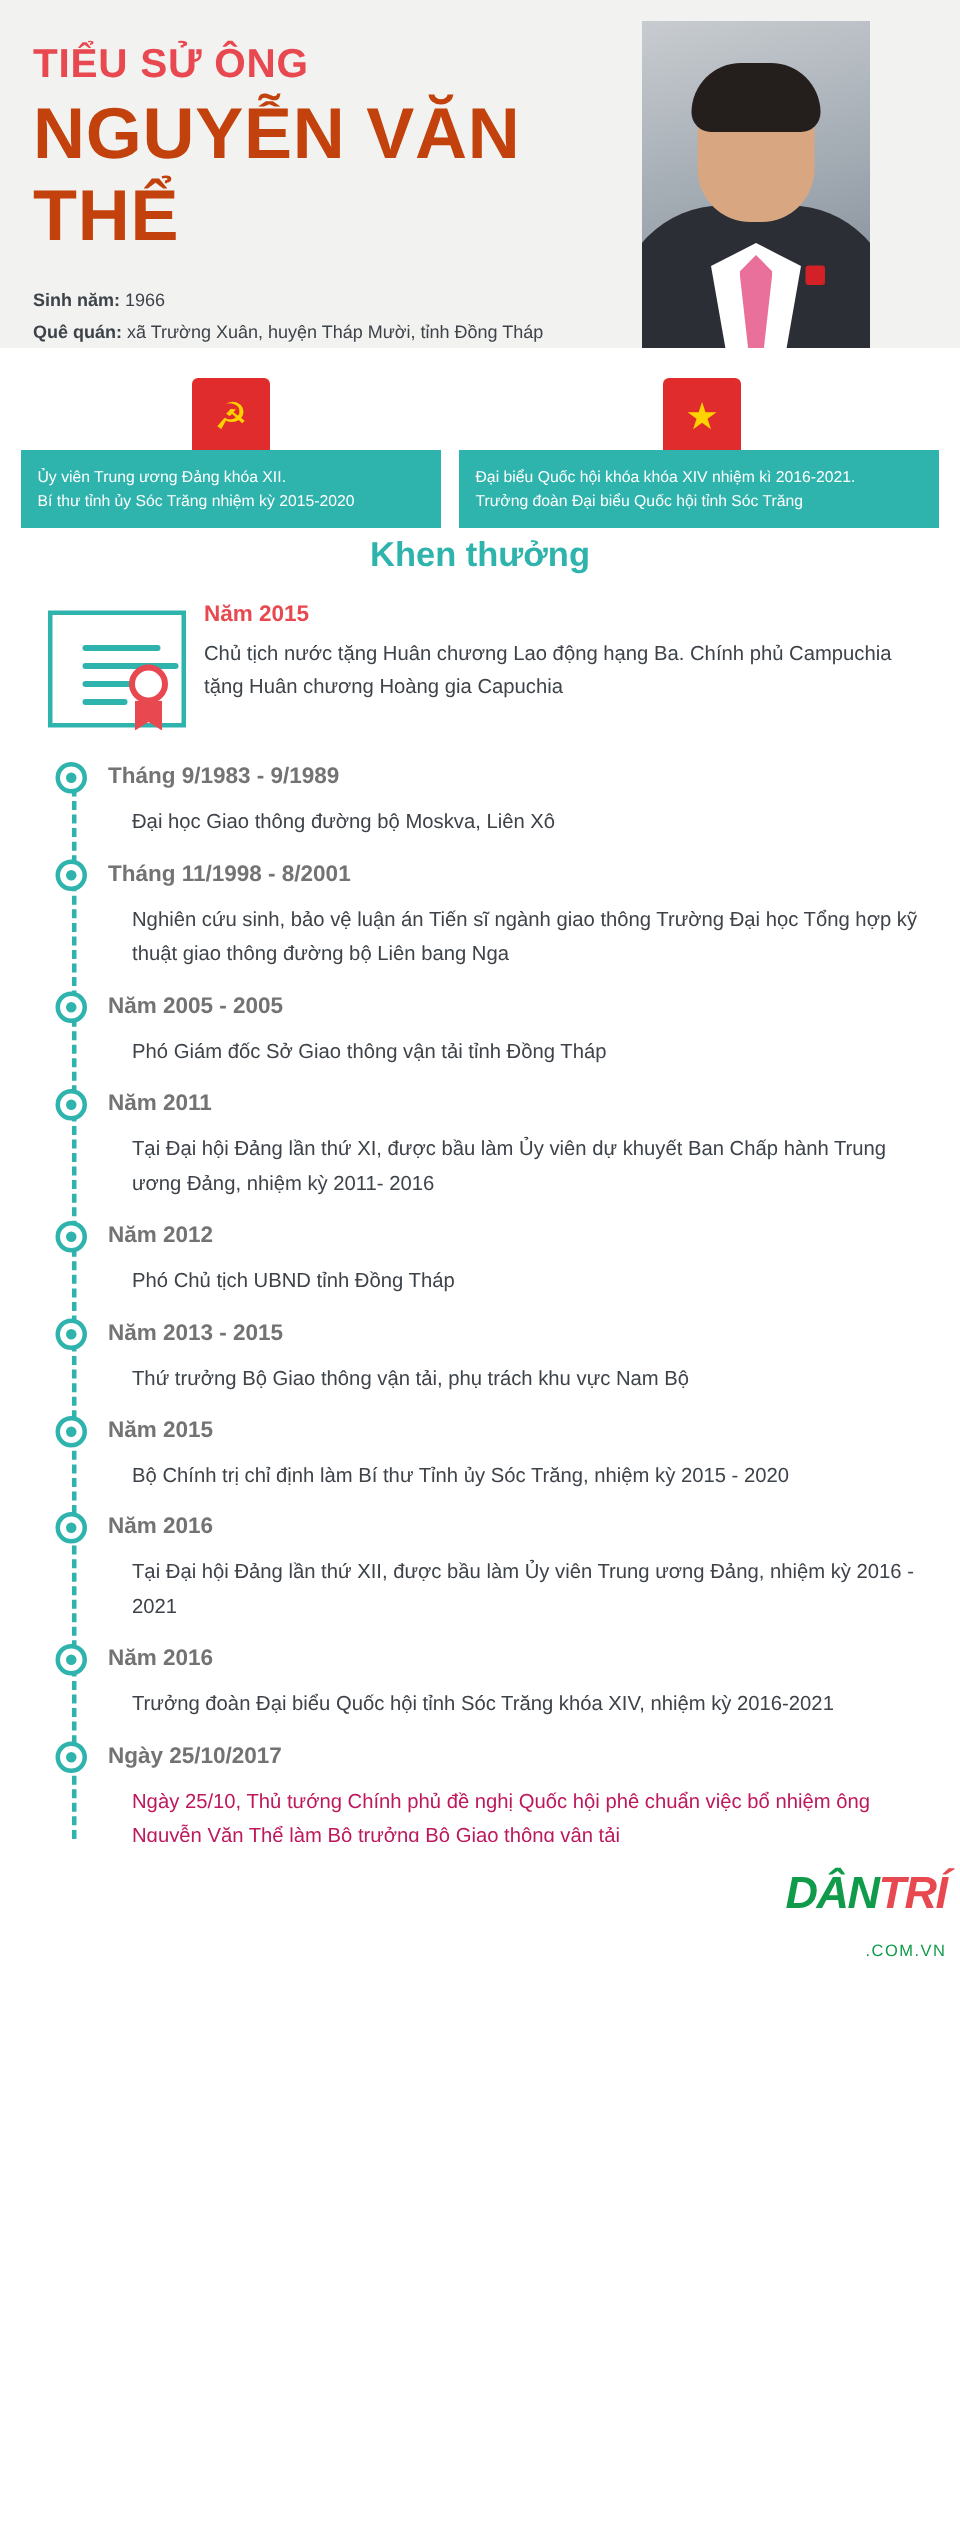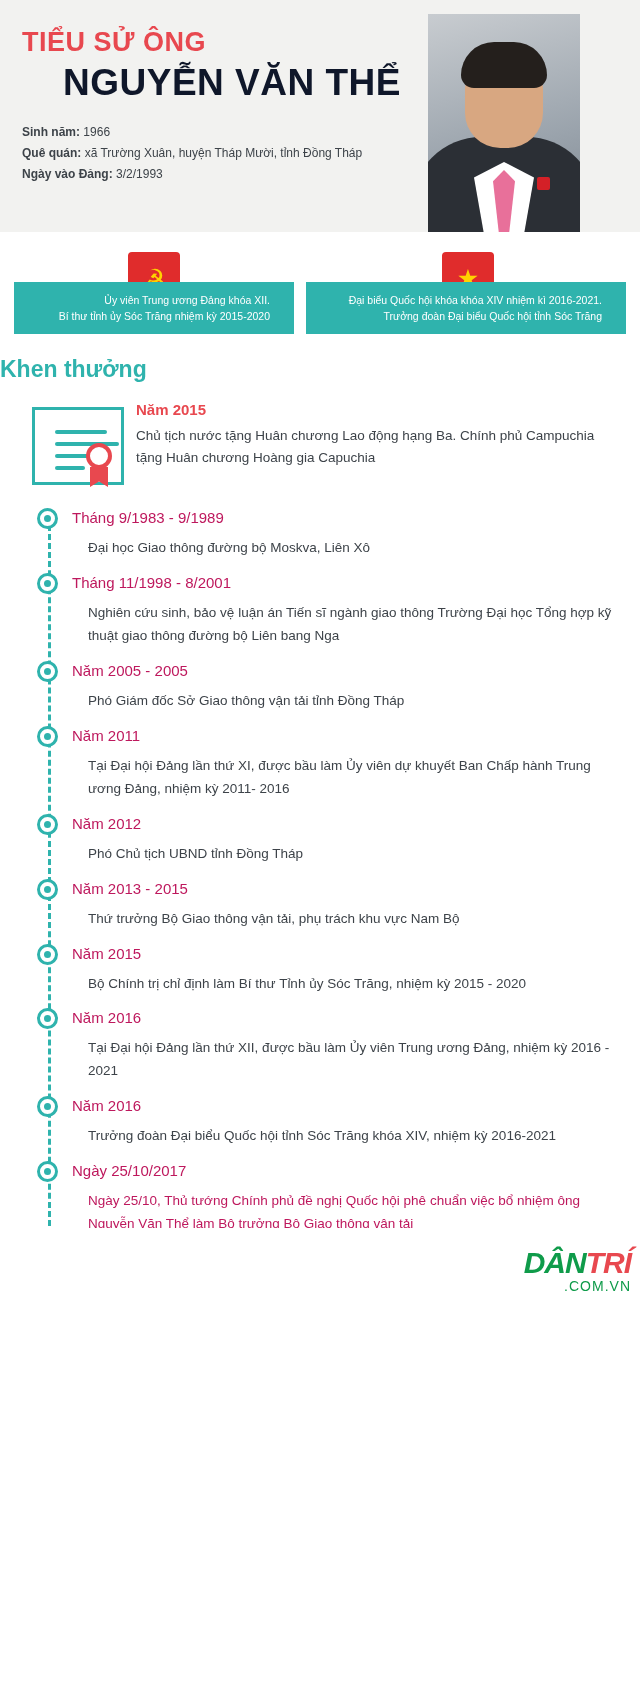--- a/index.html
+++ b/index.html
@@ -94,72 +94,72 @@
     width: 420px;
   }
   .title-small {
     color: #e8484f;
     font-size: 27px;
     font-weight: bold;
     letter-spacing: 0.5px;
     line-height: 1.1;
   }
   .title-big {
-    color: #0f172a;
-    font-size: 37px;
+    color: #c2410c;
+    font-size: 48px;
     font-weight: bold;
     letter-spacing: 0.5px;
     line-height: 1.15;
     margin-top: 4px;
-    text-align: center;
   }
   .meta {
     margin-top: 18px;
     color: #3d4349;
     font-size: 12px;
     line-height: 1.75;
   }
   .meta b { font-weight: bold; }
 
   
   .banners {
     position: relative;
     width: 640px;
     height: 122px;
     background: #ffffff;
   }
   .banner {
     position: absolute;
-    top: 50px;
+    top: 68px;
     background: #2fb3ad;
     color: #ffffff;
-    text-align: right;
+    text-align: left;
     font-size: 10.5px;
     line-height: 1.55;
-    padding: 10px 24px 8px;
+    padding: 10px 11px 8px;
   }
   .banner-left  { left: 14px;  width: 280px; height: 52px; }
   .banner-right { left: 306px; width: 320px; height: 52px; }
   .emblem {
     position: absolute;
     top: 20px;
     width: 52px; height: 52px;
     background: #e02c2c;
     border-radius: 4px;
   }
   .emblem.flag { left: 128px; }
   .emblem.state { left: 442px; background: #e02c2c; }
   .emblem-inner {
     position: absolute; inset: 0;
     display: flex; align-items: center; justify-content: center;
     color: #ffd200; font-size: 25px; line-height: 1;
   }
 
   
   .section-title {
+    text-align: center;
     color: #2fb3ad;
     font-size: 23px;
     font-weight: bold;
     margin-top: 2px;
   }
   .award {
     position: relative;
     display: flex;
     padding: 18px 24px 0 24px;
   }
@@ -241,23 +241,23 @@
   }
   .tl-dot::after {
     content: "";
     position: absolute;
     left: 4px; top: 4px;
     width: 7px; height: 7px;
     background: #2fb3ad;
     border-radius: 50%;
   }
   .tl-year {
-    color: #be185d;
+    color: #737373;
     font-size: 15px;
-    font-weight: normal;
+    font-weight: bold;
     line-height: 1.4;
   }
   .tl-desc {
     color: #3d4349;
     font-size: 13.5px;
     line-height: 1.7;
     margin-top: 9px;
     padding-left: 16px;
   }
   .tl-item.highlight .tl-desc {
@@ -297,23 +297,23 @@
     font-size: 30px;
     font-weight: bold;
     font-style: italic;
     letter-spacing: -1px;
     line-height: 1;
   }
   .logo-dan { color: #0f9b4a; }
   .logo-tri { color: #e8484f; }
   .logo-sub {
     color: #0f9b4a;
-    font-size: 14px;
+    font-size: 11px;
     letter-spacing: 1px;
-    margin-top: 0;
+    margin-top: 17px;
   }
 </style>
 </head>
 <body>
 
 <div class="page">
 
   <div class="header">
     <div class="header-bg"></div>
 

